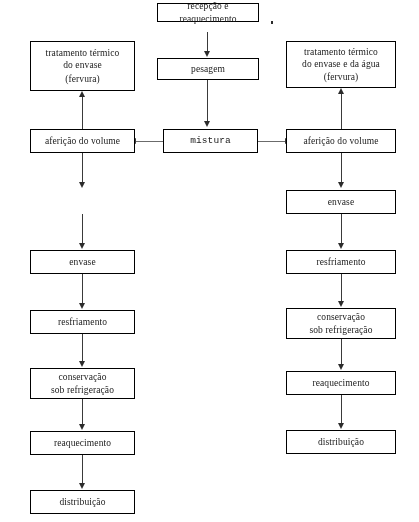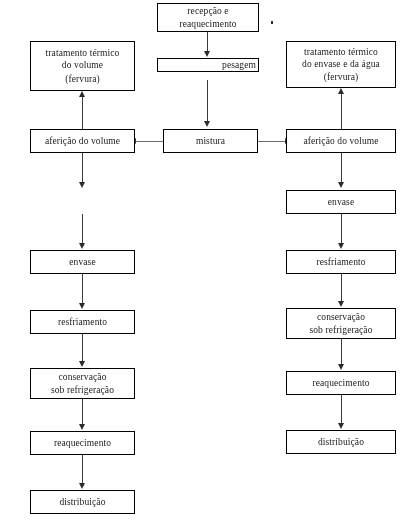--- a/index.html
+++ b/index.html
@@ -83,50 +83,50 @@
     width: 2px;
     height: 3px;
     background: #2b2b2b;
   }
 </style>
 </head>
 <body>
 
 <div id="canvas">
 
-  <div class="node" style="left:157px; top:3px; width:102px; height:29px;">
+  <div class="node" style="left:157px; top:3px; width:102px; height:19px;">
     <span class="ln">recepção e</span>
     <span class="ln">reaquecimento</span>
   </div>
 
   <div class="speck" style="left:271px; top:21px;"></div>
 
   <div class="vconn" style="left:207px; top:32px; height:21px;"></div>
   <div class="arrowhead arrow-down" style="left:204px; top:51px;"></div>
 
-  <div class="node" style="left:157px; top:58px; width:102px; height:14px;align-items:flex-end;">
+  <div class="node" style="left:157px; top:58px; width:102px; height:22px;">
     <span class="ln">pesagem</span>
   </div>
 
   <div class="vconn" style="left:207px; top:80px; height:43px;"></div>
   <div class="arrowhead arrow-down" style="left:204px; top:121px;"></div>
 
-  <div class="node" style="left:163px; top:129px; width:95px; height:24px;">
+  <div class="node" style="left:163px; top:129px; width:95px; height:24px;font-family:Liberation Mono, monospace;">
     <span class="ln">mistura</span>
   </div>
 
   <div class="hconn" style="left:136px; top:141px; width:27px;"></div>
   <div class="arrowhead arrow-left" style="left:130px; top:137.5px;"></div>
 
   <div class="hconn" style="left:258px; top:141px; width:27px;"></div>
   <div class="arrowhead arrow-right" style="left:285px; top:137.5px;"></div>
 
   <div class="node gap" style="left:30px; top:41px; width:105px; height:50px;">
     <span class="ln">tratamento térmico</span>
-    <span class="ln">do volume</span>
+    <span class="ln">do envase</span>
     <span class="ln">(fervura)</span>
   </div>
 
   <div class="vconn" style="left:82px; top:97px; height:32px;"></div>
   <div class="arrowhead arrow-up" style="left:79px; top:91px;"></div>
 
   <div class="node" style="left:30px; top:129px; width:105px; height:24px;">
     <span class="ln">aferição do volume</span>
   </div>
 

